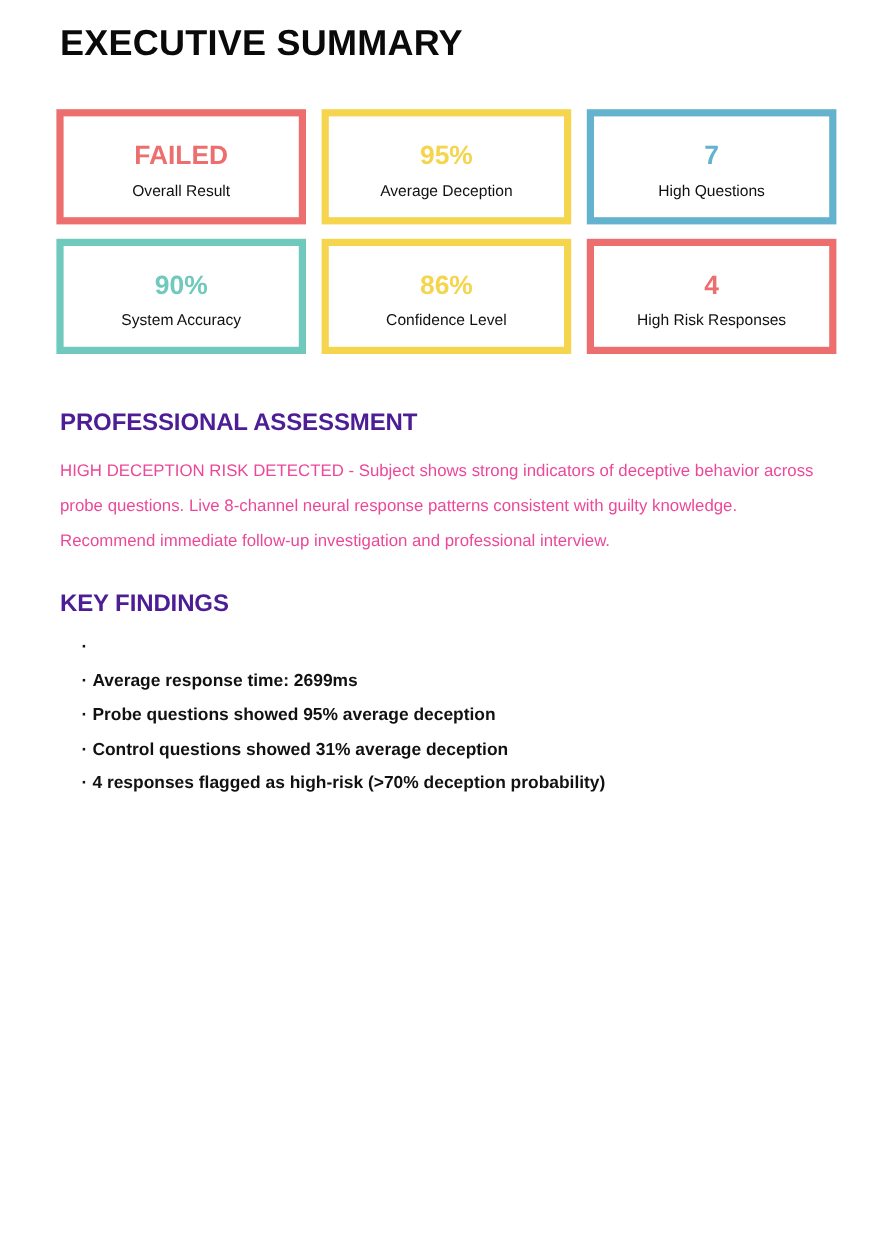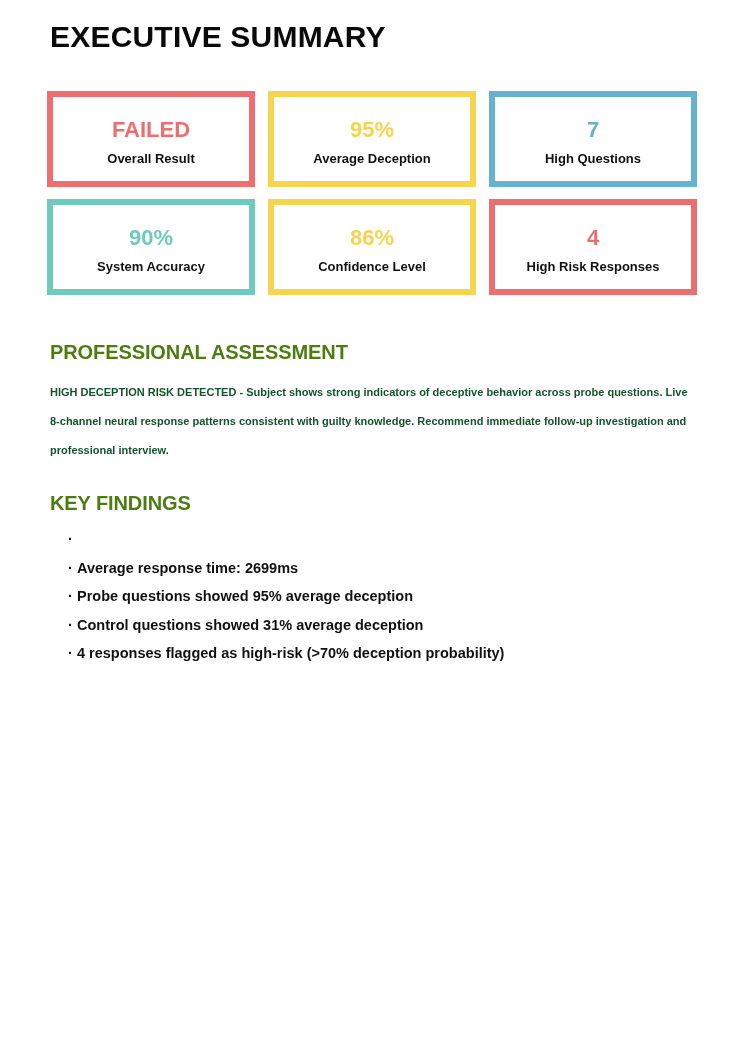--- a/index.html
+++ b/index.html
@@ -50,42 +50,41 @@
   .metric-value {
     font-size: 22px;
     font-weight: bold;
     color: var(--accent, #333);
     line-height: 1;
   }
 
   .metric-label {
     margin-top: 11px;
     font-size: 13px;
-    font-weight: bold;
+    font-weight: normal;
     color: #111111;
     line-height: 1;
   }
 
   .section-heading {
     margin: 0;
     padding: 0 50px;
     font-size: 20px;
     font-weight: bold;
     letter-spacing: -0.1px;
-    color: #4d7c0f;
+    color: #4c1d95;
   }
 
   .assessment-heading { margin-top: 46px; }
 
   .assessment-text {
     margin: 14px 46px 0 50px;
-    font-size: 11px;
+    font-size: 14px;
     line-height: 29px;
-    color: #14532d;
-    font-weight: bold;
+    color: #ec4899;
   }
 
   .findings-heading { margin-top: 27px; }
 
   .findings-list {
     list-style: none;
     margin: 17px 46px 0 50px;
     padding: 0;
   }
 

